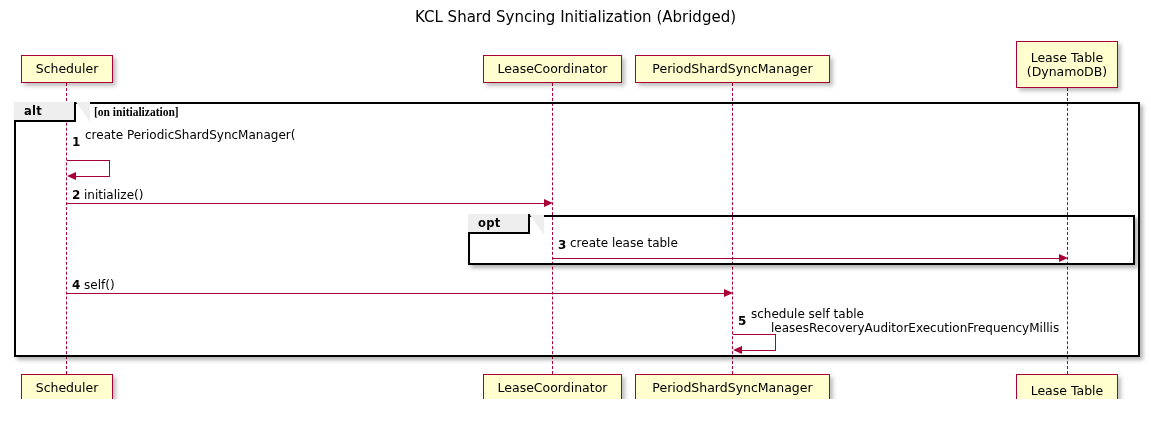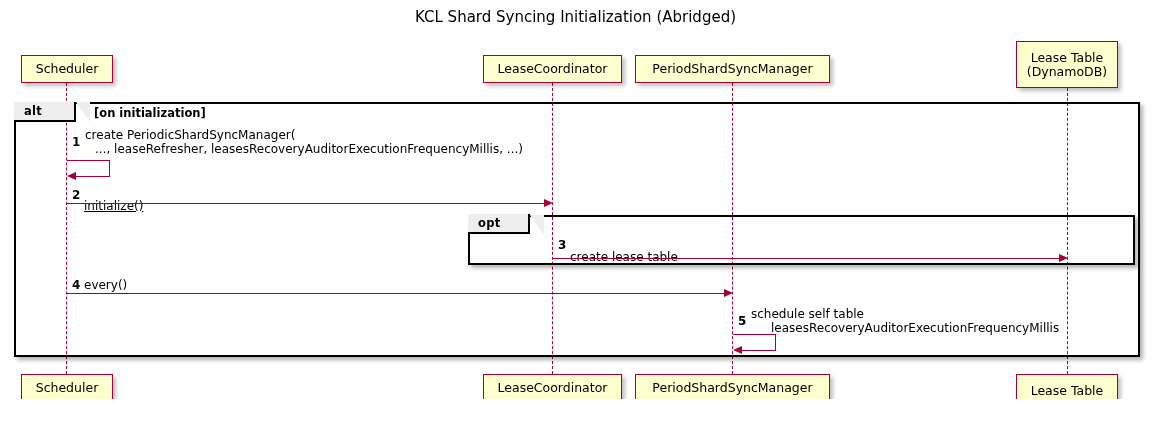--- a/index.html
+++ b/index.html
@@ -142,51 +142,50 @@
   <div class="lifeline" style="left:732px; top:83px; height:291px;"></div>
   <div class="lifeline" style="left:1067px; top:88px; height:286px;"></div>
 
   <div class="fragment" style="left:14px; top:102px; width:1126px; height:255px;"></div>
   <div class="fragment-label" style="left:14px; top:102px; width:62px; height:20px;">alt</div>
   <div class="fragment-label-corner" style="left:76px; top:102px; border-width:20px 0 0 14px; border-color:#EEEEEE transparent transparent transparent;"></div>
   <div style="position:absolute; left:74px; top:101px; width:18px; height:22px; overflow:hidden;">
     <div style="position:absolute; left:-2px; top:0px; width:26px; height:26px;
                 border-bottom:2px solid #000; transform:rotate(56deg); transform-origin:left bottom;"></div>
   </div>
-  <div class="fragment-cond" style="left:94px; top:106px;">[on initialization]</div>
+  <div class="fragment-cond" style="left:94px; top:106px;font-family:Liberation Serif, serif;">[on initialization]</div>
 
   <div class="msg-seq" style="left:72px; top:135px;">1</div>
   <div class="msg-label" style="left:85px; top:128px;">create PeriodicShardSyncManager(</div>
-  <div class="msg-label" style="left:95px; top:142px;">..., leaseRefresher, leasesRecoveryAuditorExecutionFrequencyMillis, ...)</div>
 
   <div class="msg-line" style="left:67px; top:160px; width:43px;"></div>
   <div class="msg-vline" style="left:109px; top:160px; height:17px;"></div>
   <div class="msg-line" style="left:76px; top:176px; width:34px;"></div>
   <div class="arrow-left" style="left:67px; top:172px;"></div>
 
   <div class="msg-seq" style="left:72px; top:188px;">2</div>
-  <div class="msg-label" style="left:84px; top:199px;text-decoration:underline;">initialize()</div>
+  <div class="msg-label" style="left:84px; top:188px;">initialize()</div>
   <div class="msg-line" style="left:67px; top:203px; width:478px;"></div>
   <div class="arrow-right" style="left:544px; top:199px;"></div>
 
   <div class="fragment" style="left:468px; top:215px; width:667px; height:50px;"></div>
   <div class="fragment-label" style="left:468px; top:214px; width:62px; height:20px;">opt</div>
   <div class="fragment-label-corner" style="left:530px; top:215px; border-width:20px 0 0 14px; border-color:#EEEEEE transparent transparent transparent;"></div>
   <div style="position:absolute; left:528px; top:214px; width:18px; height:22px; overflow:hidden;">
     <div style="position:absolute; left:-2px; top:0px; width:26px; height:26px;
                 border-bottom:2px solid #000; transform:rotate(56deg); transform-origin:left bottom;"></div>
   </div>
 
   <div class="msg-seq" style="left:558px; top:238px;">3</div>
-  <div class="msg-label" style="left:570px; top:250px;">create lease table</div>
+  <div class="msg-label" style="left:570px; top:236px;">create lease table</div>
   <div class="msg-line" style="left:553px; top:258px; width:507px;"></div>
   <div class="arrow-right" style="left:1059px; top:254px;"></div>
 
   <div class="msg-seq" style="left:72px; top:278px;">4</div>
-  <div class="msg-label" style="left:84px; top:278px;">every()</div>
+  <div class="msg-label" style="left:84px; top:278px;">self()</div>
   <div class="msg-line" style="left:67px; top:293px; width:658px;"></div>
   <div class="arrow-right" style="left:724px; top:289px;"></div>
 
   <div class="msg-seq" style="left:738px; top:314px;">5</div>
   <div class="msg-label" style="left:751px; top:307px;">schedule self table</div>
   <div class="msg-label" style="left:759px; top:321px;margin-left:12px;">leasesRecoveryAuditorExecutionFrequencyMillis</div>
   <div class="msg-line" style="left:733px; top:334px; width:43px;"></div>
   <div class="msg-vline" style="left:775px; top:334px; height:17px;"></div>
   <div class="msg-line" style="left:742px; top:350px; width:34px;"></div>
   <div class="arrow-left" style="left:733px; top:346px;"></div>

